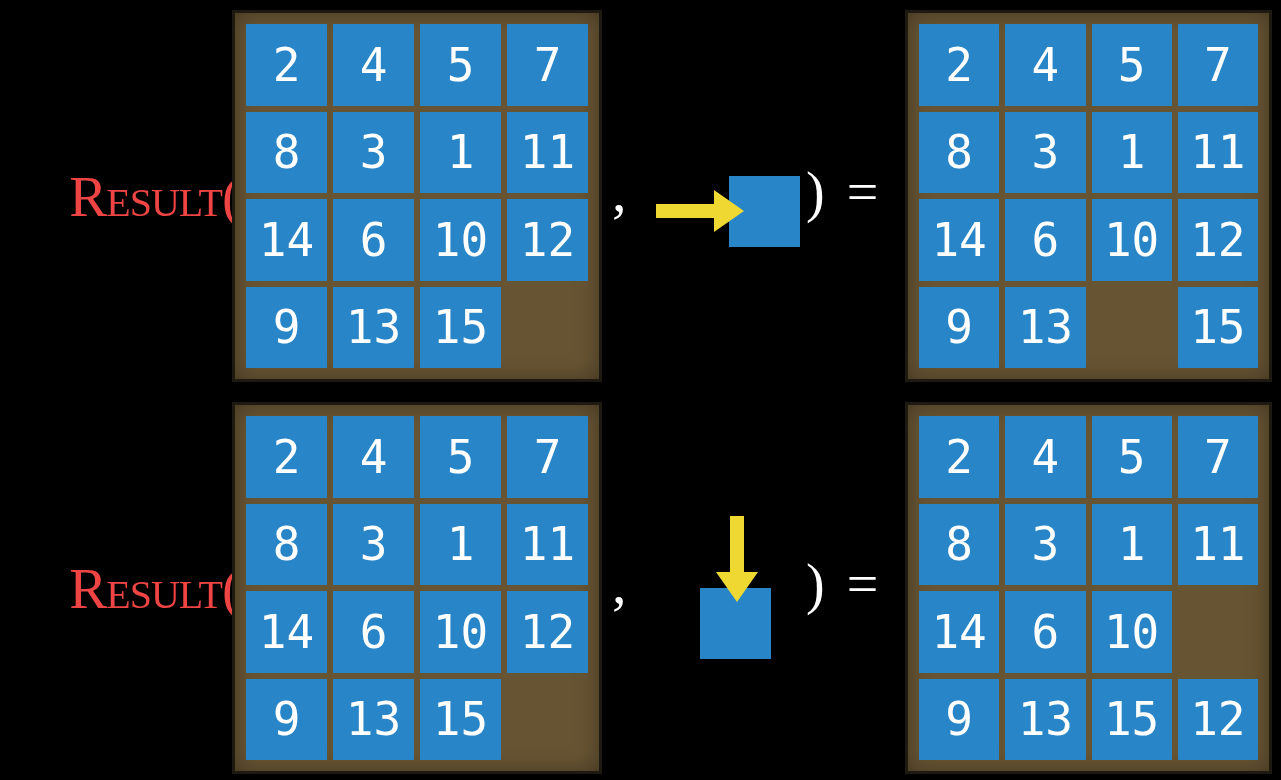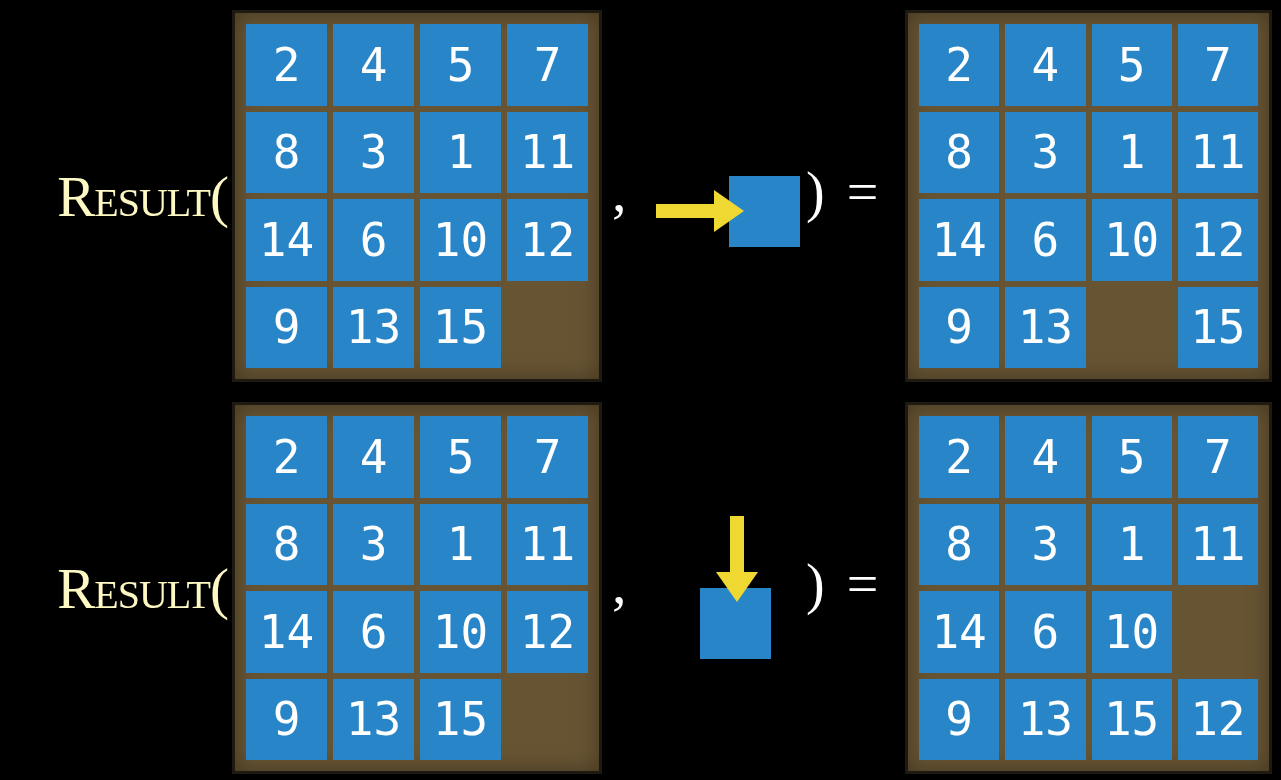--- a/index.html
+++ b/index.html
@@ -10,25 +10,26 @@
     overflow:hidden;
     font-family:"Liberation Serif", serif;
   }
   .row{position:absolute;left:0;width:1281px;height:388px;}
   .row.r1{top:0;}
   .row.r2{top:392px;}
 
   .func-label{
     position:absolute;left:0;top:10px;width:228px;height:372px;
     display:flex;align-items:center;justify-content:flex-end;
-    color:#fef9c3;
+    color:#ef4444;
     font-variant:small-caps;
     font-size:57px;
     letter-spacing:-1px;
     white-space:nowrap;
+    padding-left:12px;
   }
 
   .grid{
     position:absolute;top:10px;width:370px;height:372px;
     box-sizing:border-box;
     background:var(--frame,#675433);
     border:3px solid #1f1a11;
     box-shadow:inset 0 0 22px rgba(0,0,0,0.35);
     padding:11px;
     display:grid;

